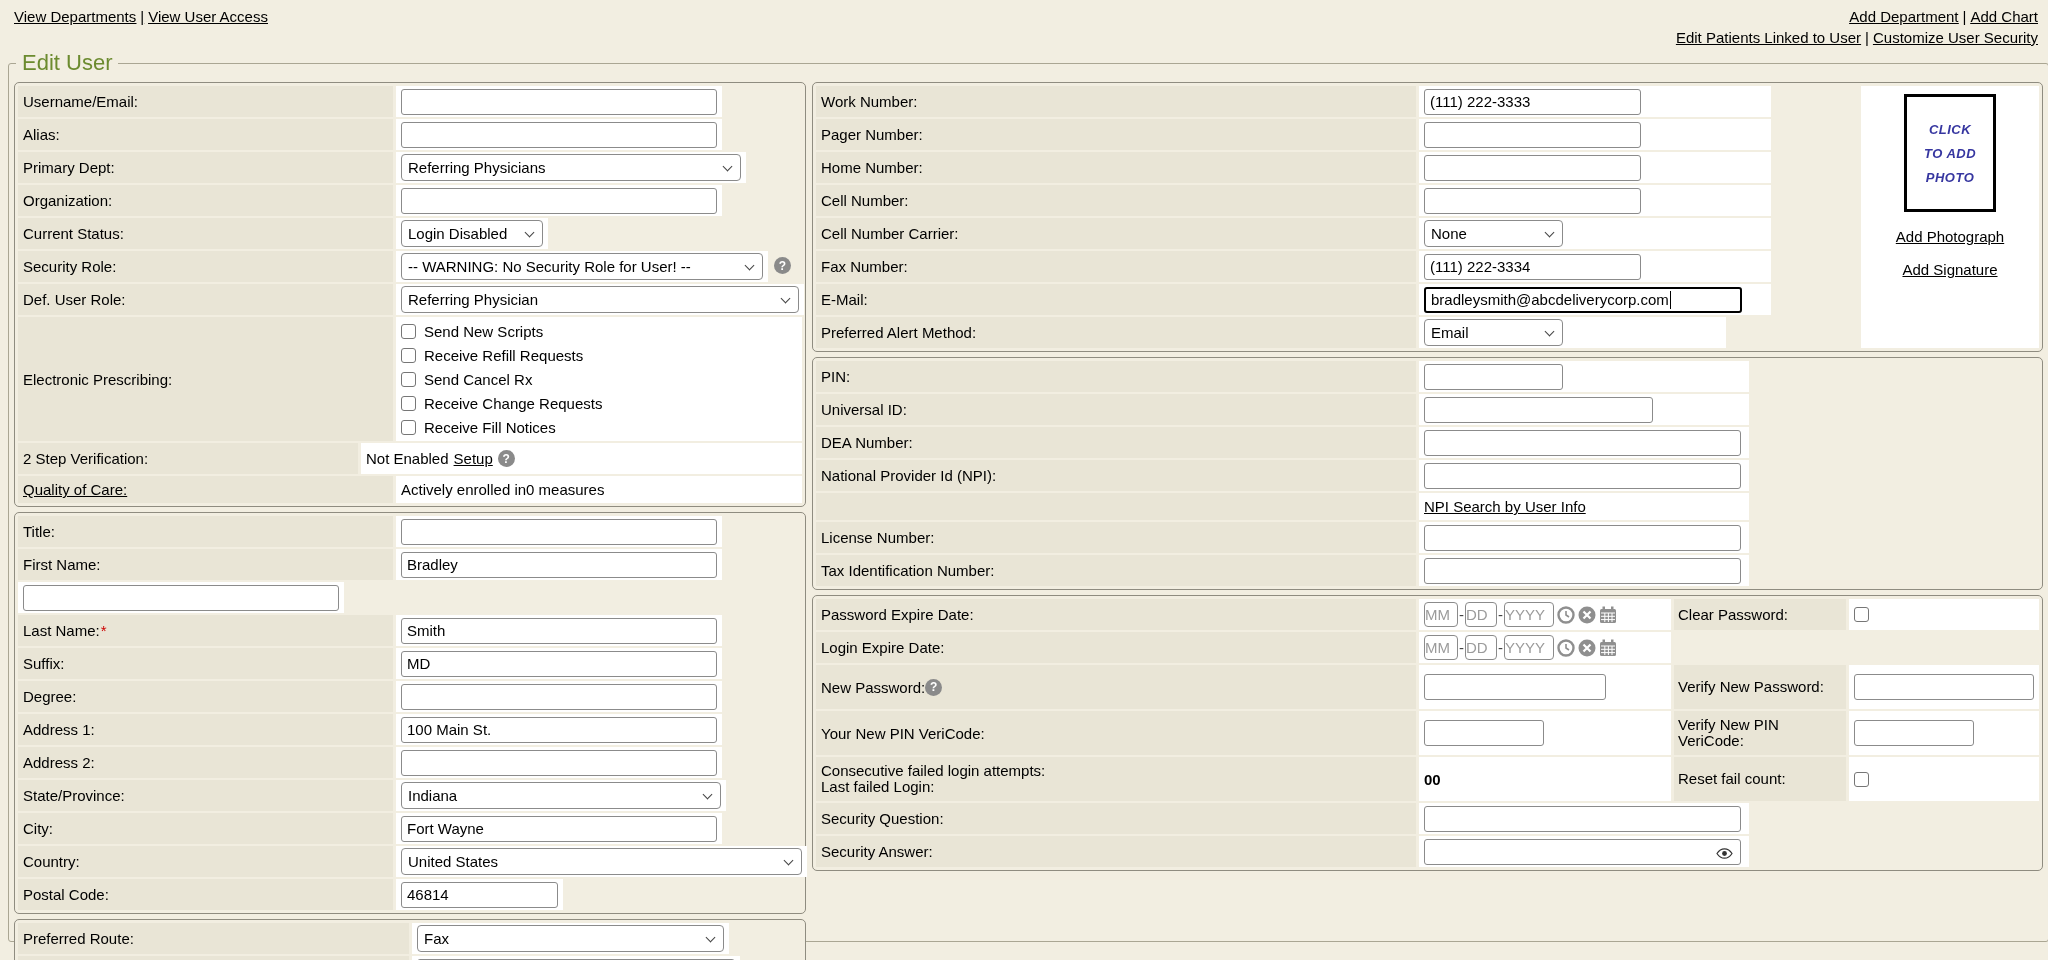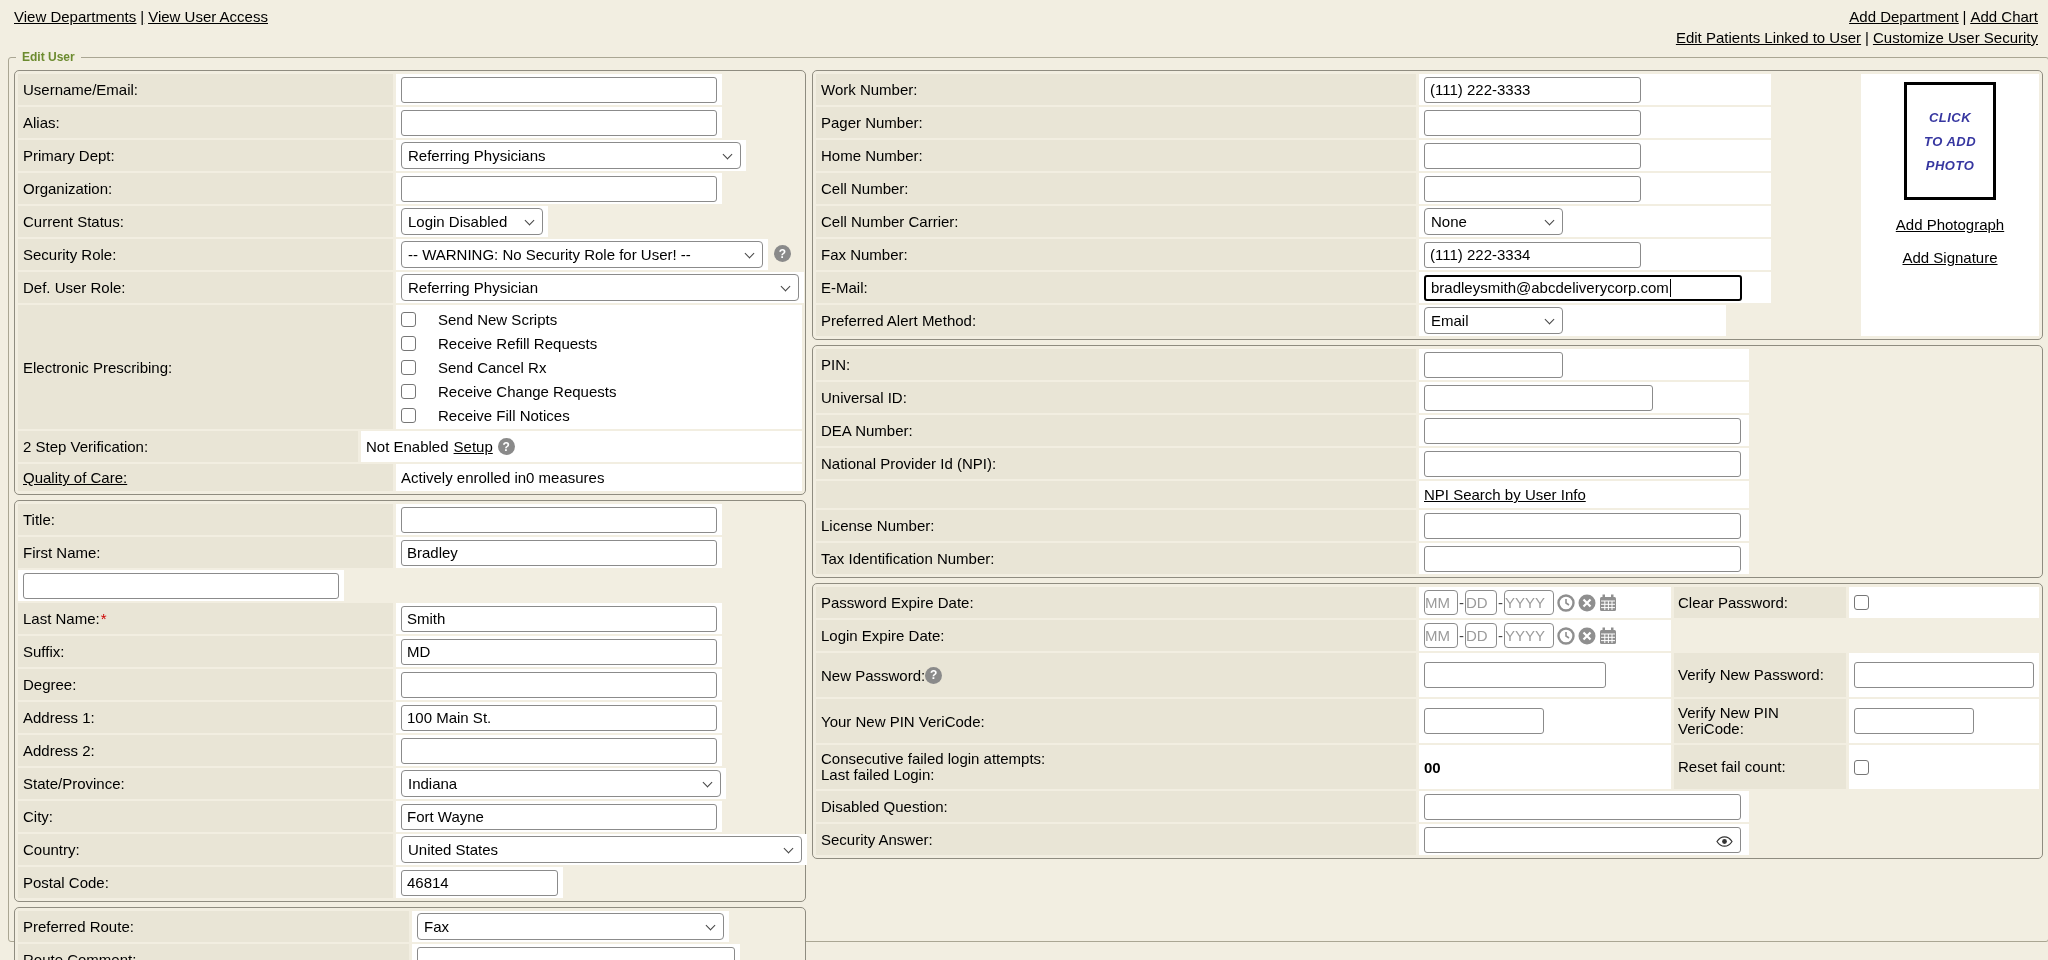--- a/index.html
+++ b/index.html
@@ -18,21 +18,21 @@
   .nav-right { text-align:right; }
   .sep { margin:0 4px; }
 
   
   fieldset.main {
     margin:2px 8px 0 8px; padding:6px 5px 5px 5px;
     border:1px solid #aaa693; border-radius:3px;
     height:892px;
   }
   fieldset.main legend {
-    font-size:12px; font-weight:bold; color:#6c8b2f;
+    font-size:22px; font-weight:normal; color:#6c8b2f;
     padding:0 6px; margin-left:2px;
   }
 
   .cols { display:flex; gap:6px; align-items:flex-start; }
   .col-left  { width:792px; flex:none; }
   .col-right { flex:1; }
 
   .box {
     border:1px solid #8f8c80; border-radius:5px;
     padding:3px; margin-bottom:5px; background:#f2eee1;
@@ -79,21 +79,21 @@
   .chev {
     position:absolute; right:9px; top:8px; width:7px; height:7px;
     border:solid #444; border-width:0 1.6px 1.6px 0; transform:rotate(45deg);
   }
 
   
   .cb {
     width:15px; height:15px; background:#fff; border:1px solid #767676;
     border-radius:3px; flex:none; display:inline-block; cursor:pointer;
   }
-  .cbline { display:flex; align-items:center; gap:22px; height:24px; }
+  .cbline { display:flex; align-items:center; gap:8px; height:24px; }
 
   
   .help {
     width:17px; height:17px; border-radius:50%; background:#8a8a8a; color:#fff;
     font-size:12px; font-weight:bold; display:inline-flex; align-items:center;
     justify-content:center; flex:none; cursor:default;
   }
 
   
   .dmini {
@@ -606,21 +606,21 @@
           <div class="fld w252">
               <span class="bold">00</span>
             </div>
           <div class="lab2">Reset fail count:</div>
           <div class="fld grow">
               <span class="cb"></span>
             </div>
         </div>
 
         <div class="row">
-          <div class="lab">Disabled Question:</div>
+          <div class="lab">Security Question:</div>
           <div class="fld w330">
               <div class="ti" style="width:317px"></div>
             </div>
           <div class="sp"></div>
         </div>
 
         <div class="row">
           <div class="lab">Security Answer:</div>
           <div class="fld w330">
             <span class="eye-wrap">

